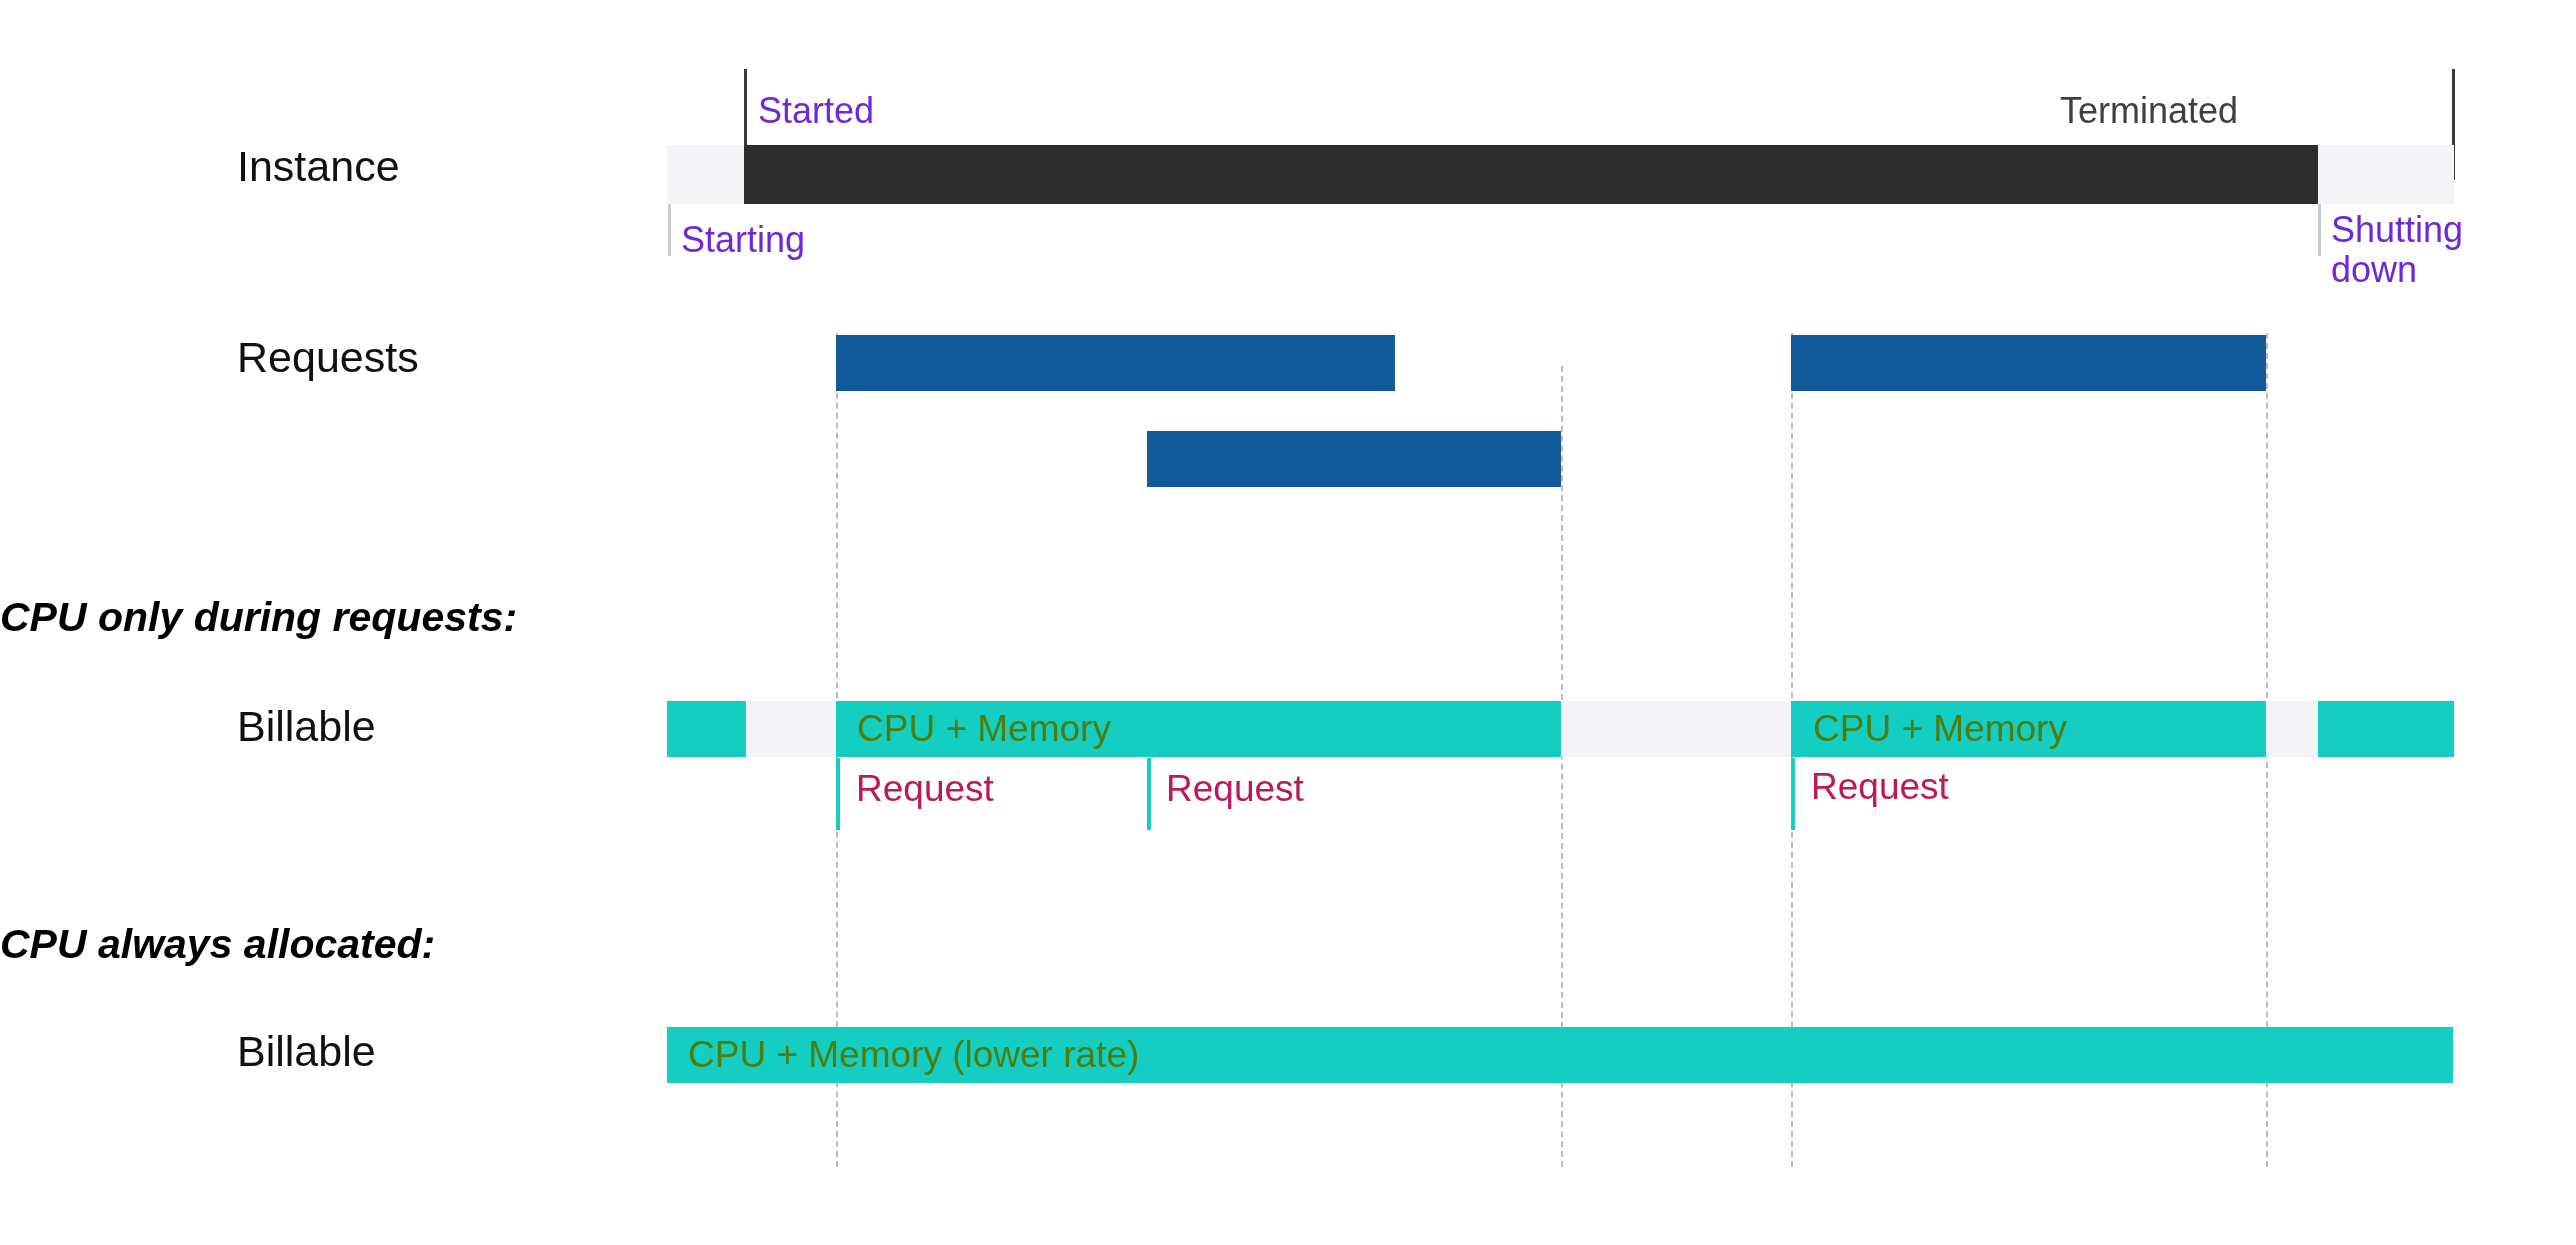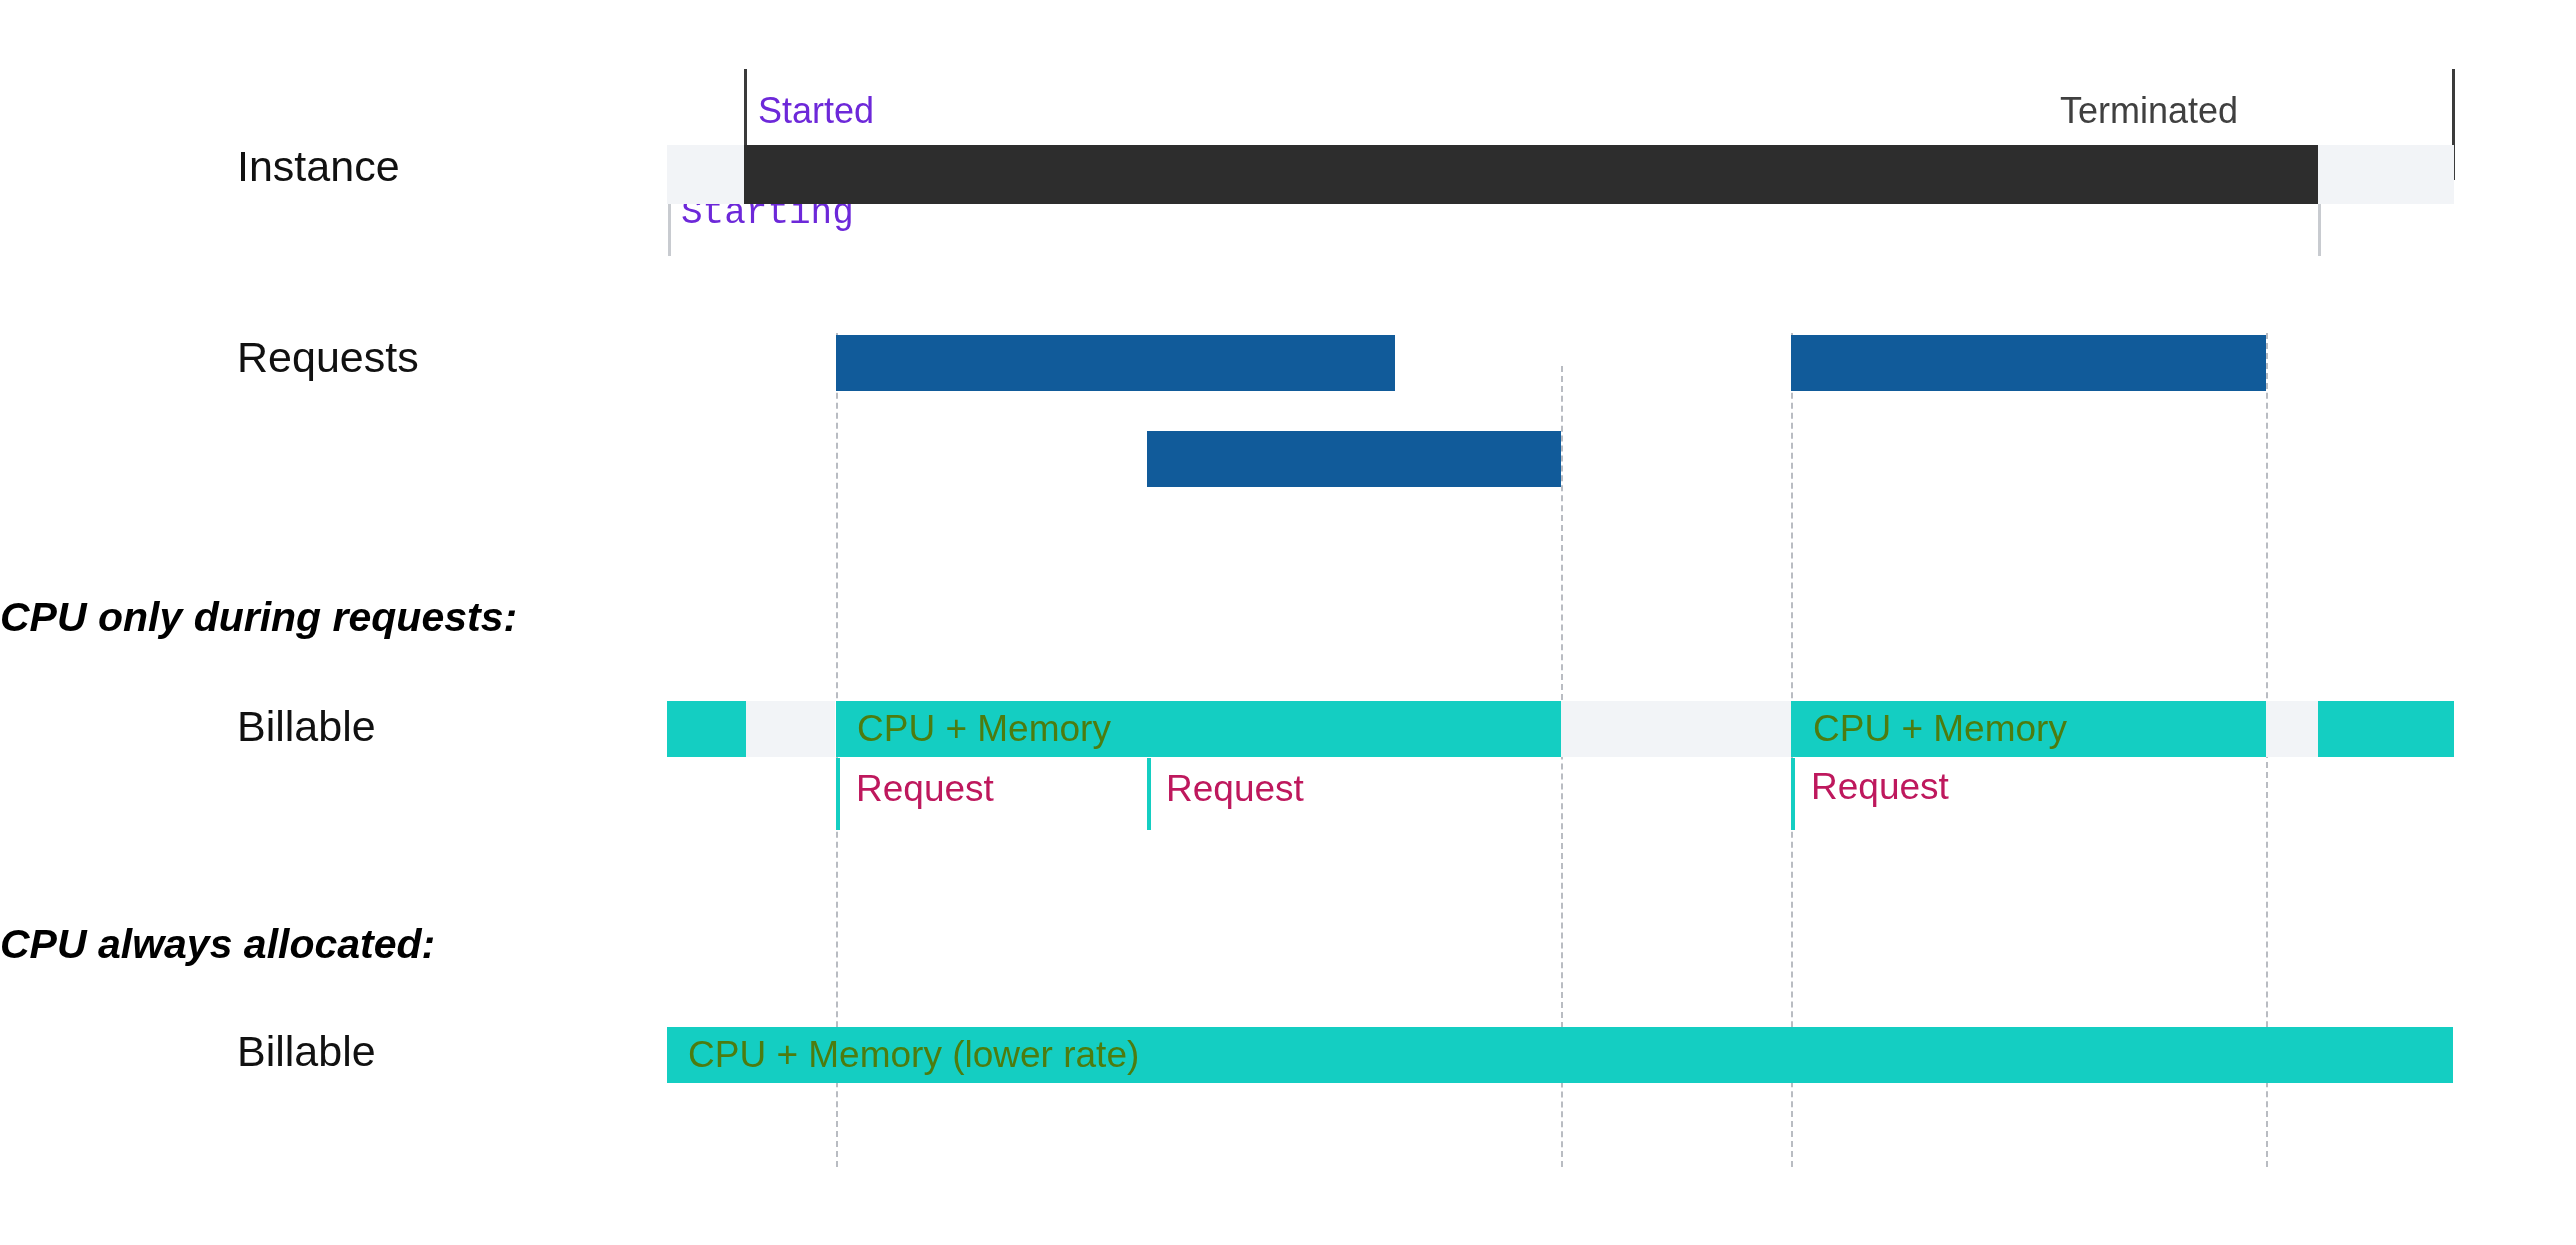--- a/index.html
+++ b/index.html
@@ -41,22 +41,23 @@
   <div class="vtick" style="left:2452px;top:69px;height:111px;"></div>
 
   <div class="vtick-light" style="left:668px;top:204px;height:52px;"></div>
 
   <div class="vtick-light" style="left:2318px;top:204px;height:52px;"></div>
 
   <div class="statelbl" style="left:758px;top:91px;">Started</div>
 
   <div class="statelbl dark-txt" style="left:2238px;top:91px;text-align:right;transform:translateX(-100%);">Terminated</div>
 
-  <div class="statelbl" style="left:681px;top:194px;font-family:Liberation Mono, monospace;">Starting</div>
+  <div class="statelbl" style="left:681px;top:220px;">Starting</div>
 
+  <div class="statelbl wrap" style="left:2331px;top:210px;">Shutting down</div>
 
   <div class="bar gray" style="left:667px;top:145px;width:77px;height:59px;"></div>
   <div class="bar dark" style="left:744px;top:145px;width:1574px;height:59px;"></div>
   <div class="bar gray" style="left:2318px;top:145px;width:136px;height:59px;"></div>
 
   <div class="dashed" style="left:836px;top:333px;height:834px;"></div>
   <div class="dashed" style="left:1561px;top:366px;height:801px;"></div>
   <div class="dashed" style="left:1791px;top:333px;height:834px;"></div>
   <div class="dashed" style="left:2266px;top:333px;height:834px;"></div>
 

